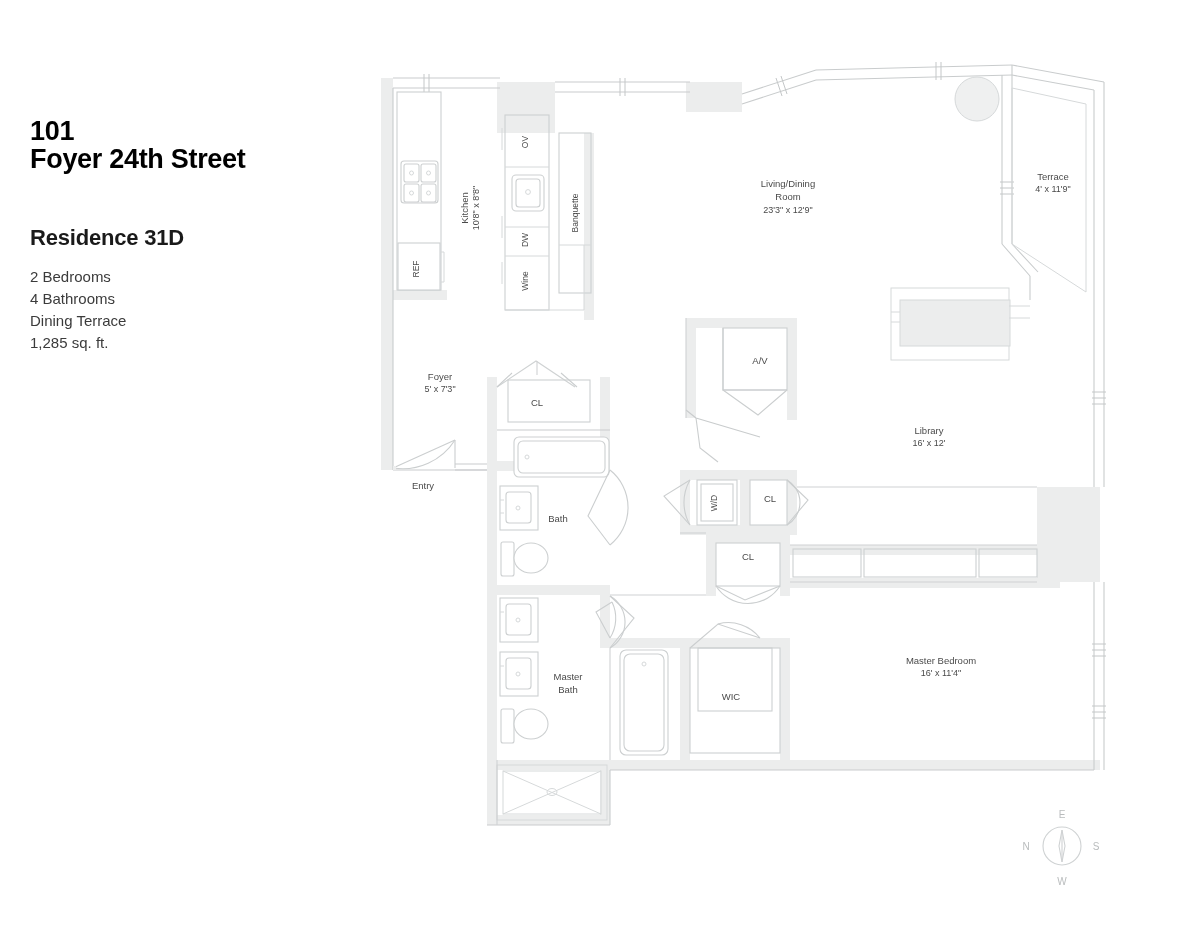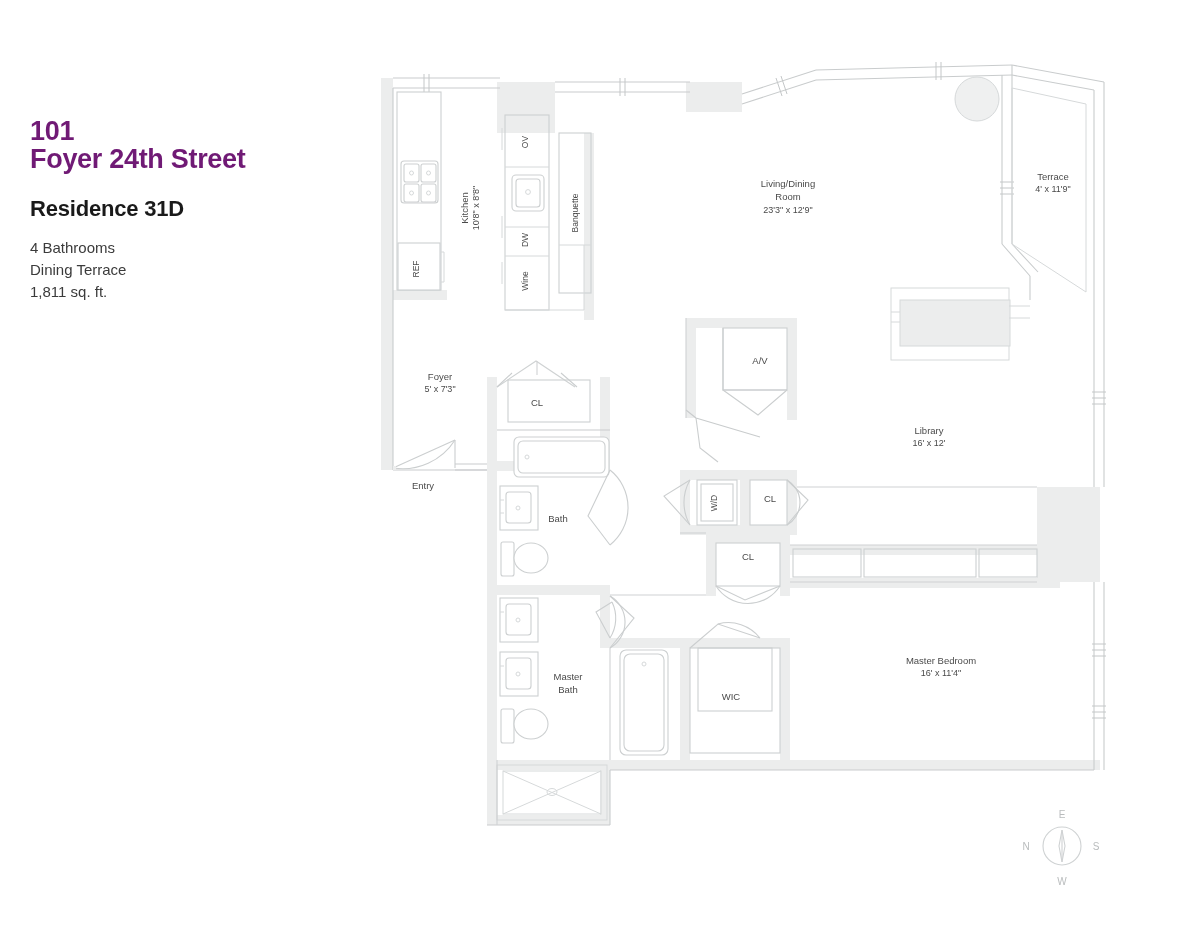--- a/index.html
+++ b/index.html
@@ -24,29 +24,29 @@
   }
 
   
   .title-block {
     position: absolute;
     left: 30px;
     top: 118px;
     width: 320px;
   }
   .building-name {
-    color: #701a75;
+    color: #000000;
     font-weight: bold;
     font-size: 27px;
     line-height: 1.03;
     letter-spacing: -0.3px;
   }
   .building-name .line2 { display: block; }
   .residence {
-    margin-top: 22px;
+    margin-top: 51px;
     color: #1a1a1a;
     font-weight: bold;
     font-size: 22px;
     letter-spacing: -0.2px;
   }
   .facts {
     margin-top: 15px;
     color: #3b3b3b;
     font-size: 15px;
     line-height: 1.47;
@@ -90,23 +90,24 @@
 
 <div id="page">
 
   <div class="title-block">
     <div class="building-name">
       <span>101</span>
       <span class="line2">Foyer 24th Street</span>
     </div>
     <div class="residence">Residence 31D</div>
     <div class="facts">
+      <div>2 Bedrooms</div>
       <div>4 Bathrooms</div>
       <div>Dining Terrace</div>
-      <div>1,811 sq. ft.</div>
+      <div>1,285 sq. ft.</div>
     </div>
   </div>
 
   <div id="plan-wrap">
   <svg id="plan" width="1200" height="927" viewBox="0 0 1200 927" xmlns="http://www.w3.org/2000/svg">
 
     <g>
 
       <path class="wall-fill" d="M381,78 L393,78 L393,470 L381,470 Z"></path>
 

